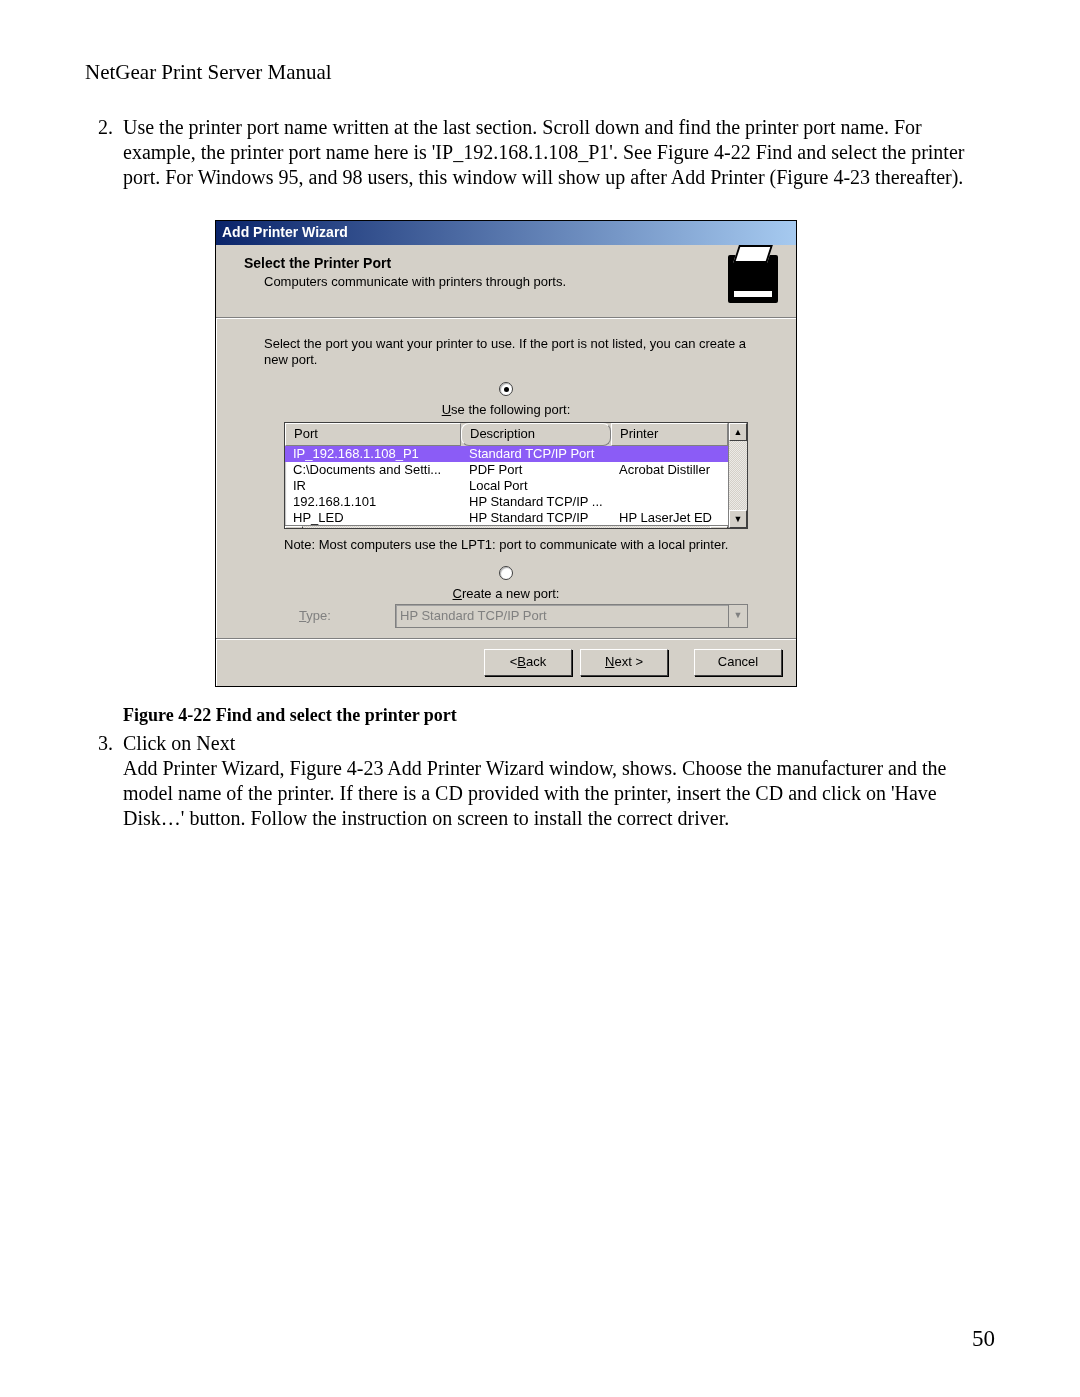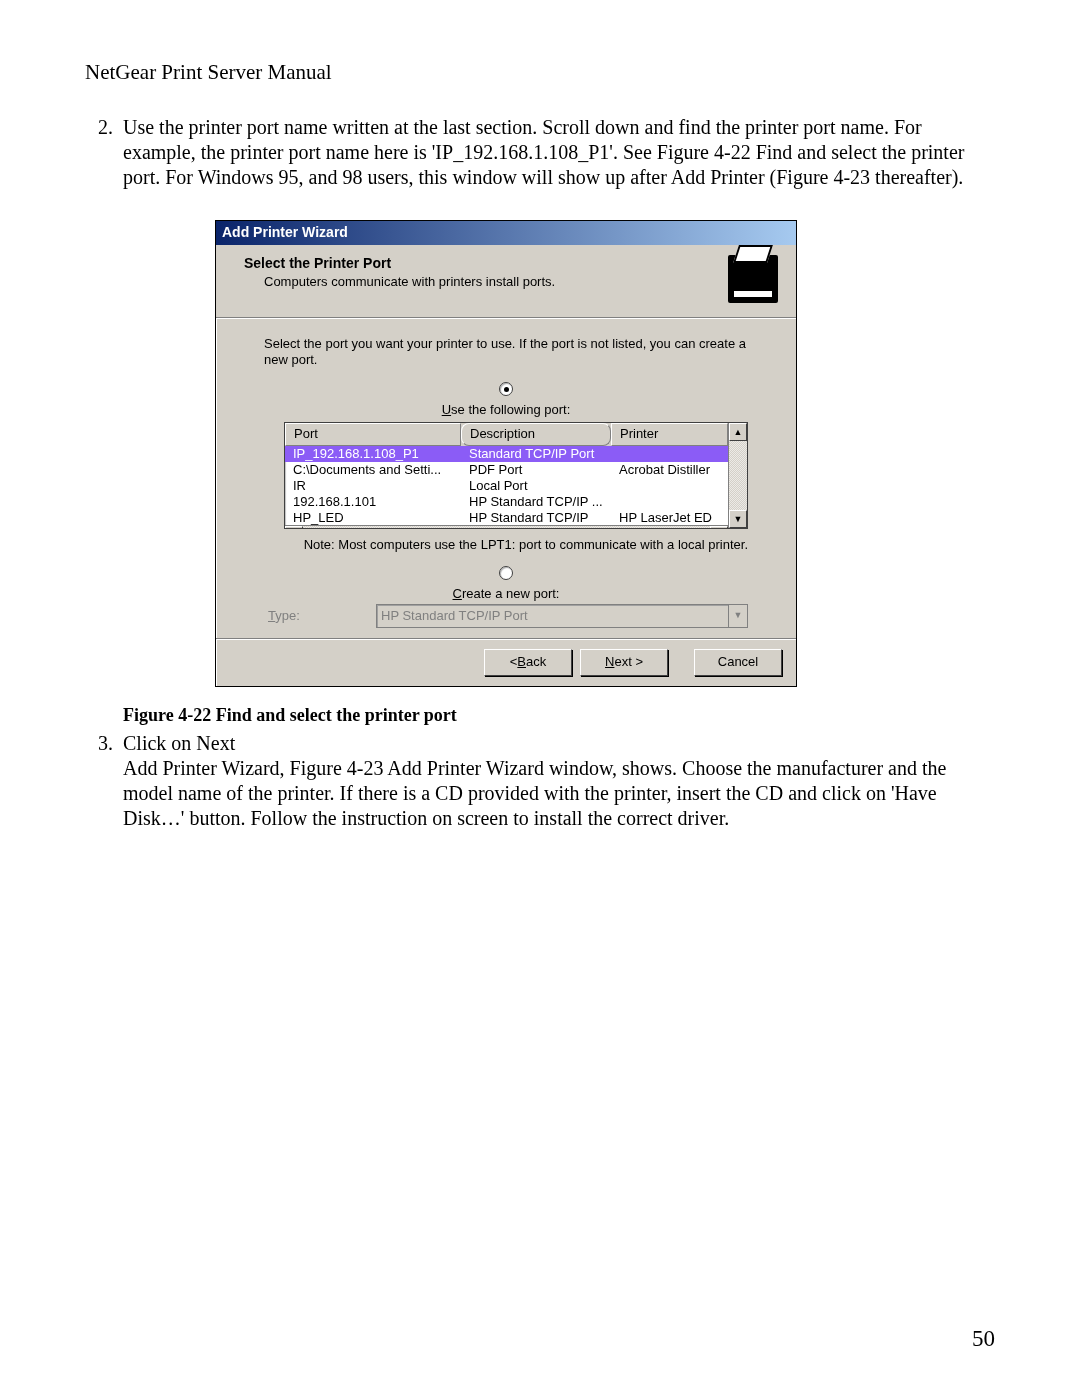--- a/index.html
+++ b/index.html
@@ -172,23 +172,23 @@
     font-size: 9px; color: #000;
   }
   .strack { flex: 1; background: repeating-conic-gradient(#d4d0c8 0 25%, #eceae6 0 50%) 0 0/2px 2px; }
   .hscroll {
     height: 17px; display: flex;
     border-top: 1px solid #808080;
     background: repeating-conic-gradient(#d4d0c8 0 25%, #eceae6 0 50%) 0 0/2px 2px;
   }
   .hscroll .sbtn { width: 16px; height: 100%; }
 
-  .note { margin: 8px 0 12px 20px; font-size: 13px; text-align: right; }
+  .note { margin: 8px 0 12px 20px; font-size: 13px; }
   .type-row {
-    display: flex; align-items: center; gap: 18px; margin-left: 4px;
+    display: flex; align-items: center; gap: 6px; margin-left: 35px;
   }
   .type-label { color: #808080; width: 90px; }
   .combo {
     flex: 1; height: 22px;
     border: 1px solid #808080;
     background: #d4d0c8;
     box-shadow: inset 1px 1px 0 #a0a0a0;
     display: flex; align-items: center;
     color: #808080; padding: 0 4px;
     position: relative;
@@ -231,21 +231,21 @@
       <span>Use the printer port name written at the last section. Scroll down and find the printer port name. For example, the printer port name here is 'IP_192.168.1.108_P1'. See Figure 4-22 Find and select the printer port. For Windows 95, and 98 users, this window will show up after Add Printer (Figure 4-23 thereafter).</span>
 
       <div class="figure-wrap">
 
         <div class="win">
           <div class="titlebar">Add Printer Wizard</div>
 
           <div class="wizard-header">
             <div>
               <div class="htitle">Select the Printer Port</div>
-              <div class="hsub">Computers communicate with printers install ports.</div>
+              <div class="hsub">Computers communicate with printers through ports.</div>
             </div>
             <div class="printer-icon"></div>
           </div>
 
           <div class="wizard-body">
             <div class="instr">Select the port you want your printer to use.  If the port is not listed, you can create a new port.</div>
 
             <div class="radio-row">
               <span class="radio checked"></span>
               <span><span class="mnemonic">U</span><span>se the following port:</span></span>

